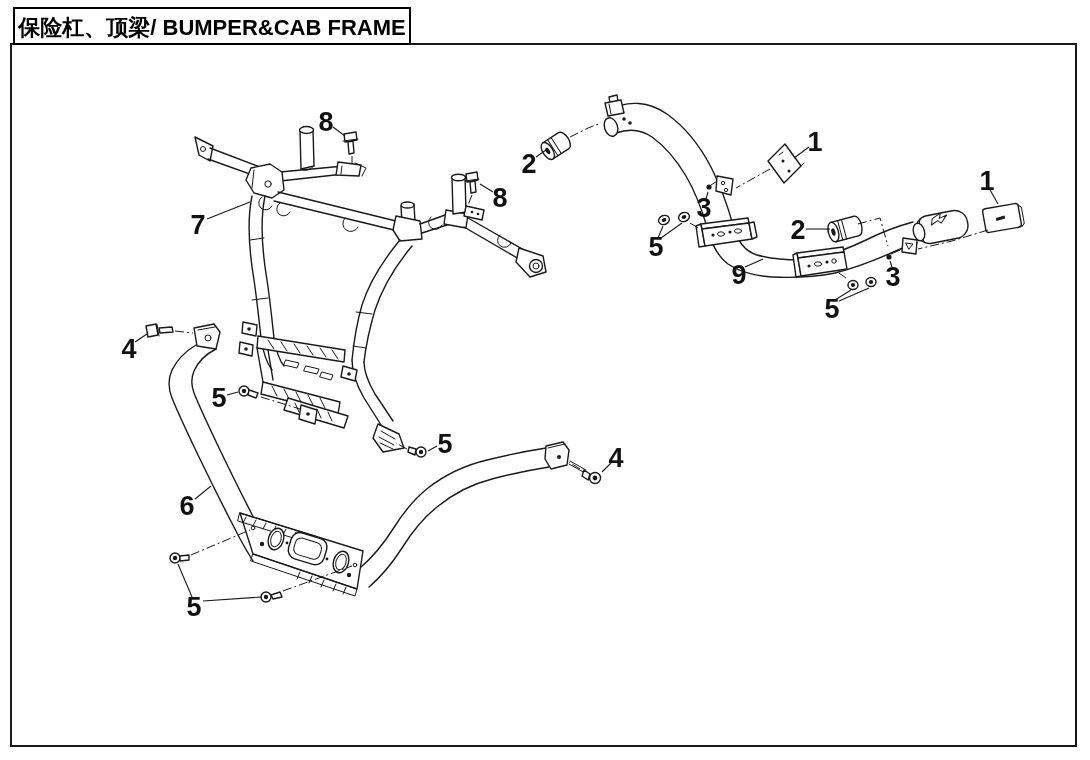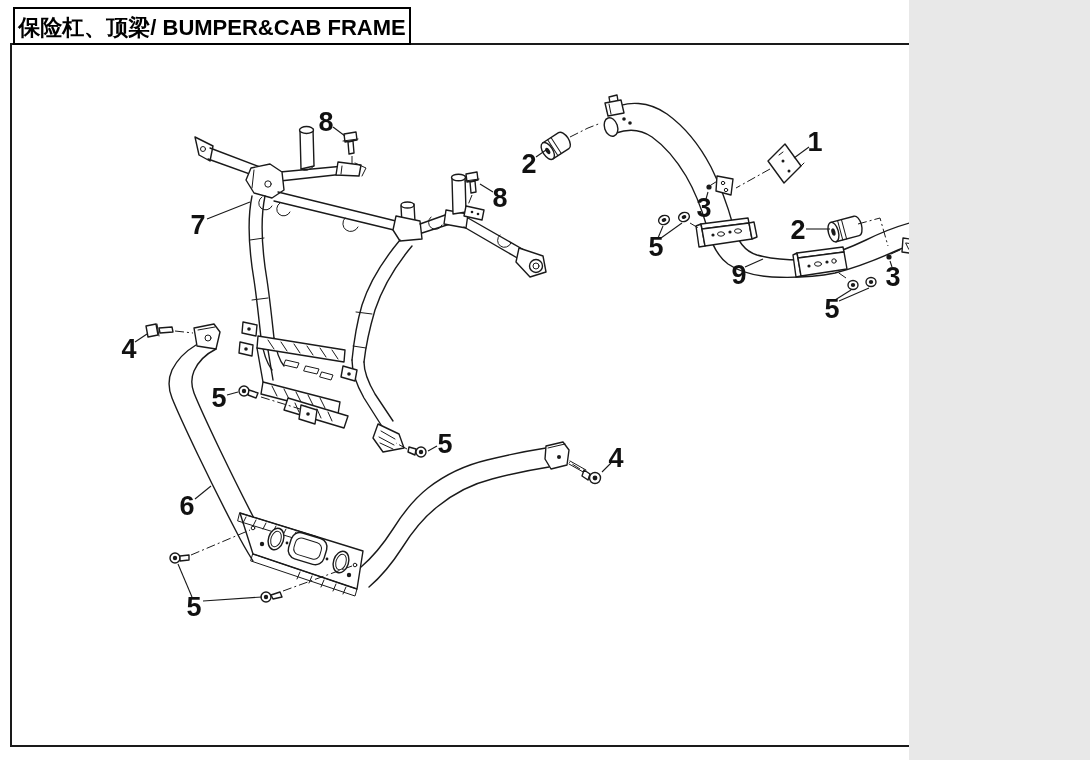--- a/index.html
+++ b/index.html
@@ -1,17 +1,17 @@
 <!DOCTYPE html>
 <html><head>
 <meta charset="utf-8">
 <style>
   html,body{margin:0;padding:0;background:#e8e8e8;}
   .stage{
-    position:relative;width:909px;height:760px;background:#ffffff;
+    position:relative;width:1090px;height:760px;background:#ffffff;
     font-family:"Liberation Sans", sans-serif;overflow:hidden;
   }
   svg{position:absolute;left:0;top:0;}
   .ink{stroke:#1a1a1a;fill:none;stroke-width:1.4;stroke-linecap:round;stroke-linejoin:round;}
   .ink-thin{stroke:#1a1a1a;fill:none;stroke-width:1;stroke-linecap:round;stroke-linejoin:round;}
   .fill-white{fill:#ffffff;}
   .fill-ink{fill:#1a1a1a;stroke:none;}
   .leader{stroke:#1a1a1a;stroke-width:1.1;fill:none;}
   .dashdot{stroke:#1a1a1a;stroke-width:1;fill:none;stroke-dasharray:9 3 2 3;}
   .callout-txt{font-family:"Liberation Sans",sans-serif;font-weight:700;font-size:27px;fill:#111;}

